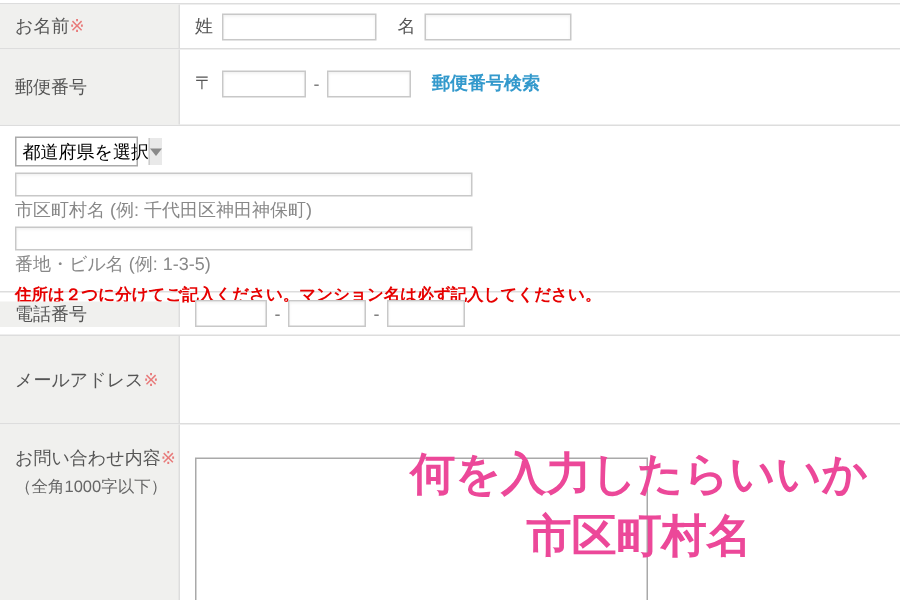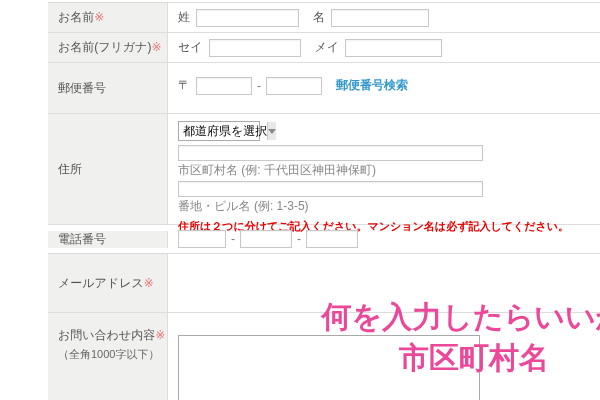--- a/index.html
+++ b/index.html
@@ -1,18 +1,18 @@
 <!DOCTYPE html>
 <html><head>
 <meta charset="utf-8">
 <style>
   * { margin:0; padding:0; box-sizing:border-box; }
   html,body { width:600px; height:400px; overflow:hidden; background:#fff;
     font-family:"Liberation Sans","DejaVu Sans",sans-serif; font-size:12px; color:#555; }
-  .page { position:relative; width:544px; height:400px;margin-left:48px; }
+  .page { position:relative; width:544px; height:400px; }
 
   .form-table { position:absolute; top:2px; left:0; width:600px; border-top:1px solid #ddd; }
   .row { display:flex; border-bottom:1px solid #ddd; width:600px; }
   .label-cell { width:120px; flex:0 0 120px; background:#f0f0ee; border-right:1px solid #ddd;
     padding-left:10px; display:flex; flex-direction:column; justify-content:center; }
   .content-cell { flex:1; padding-left:10px; display:flex; flex-direction:column; justify-content:center; }
 
   .req { color:#e87a7a; }
   .inline { display:flex; align-items:center; }
 
@@ -74,53 +74,37 @@
       <div class="content-cell">
         <div class="inline">
           <span class="field-label">姓</span>
           <input type="text" class="w-name1" style="">
           <span class="field-label" style="margin-left:14px;">名</span>
           <input type="text" class="w-name2" style="">
         </div>
       </div>
     </div>
 
-    <div class="row row-kana">
-      <div class="label-cell">
-        <div><span>お名前(フリガナ)</span><span class="req">※</span></div>
-      </div>
-      <div class="content-cell">
-        <div class="inline">
-          <span class="field-label">セイ</span>
-          <input type="text" class="w-kana1" style="">
-          <span class="field-label" style="margin-left:14px;">メイ</span>
-          <input type="text" class="w-kana2" style="">
-        </div>
-      </div>
-    </div>
 
     <div class="row row-postal">
       <div class="label-cell">
         <div><span>郵便番号</span></div>
       </div>
       <div class="content-cell">
         <div class="inline" style="margin-bottom:5px;">
           <span class="field-label">〒</span>
           <input type="text" class="w-zip" style="">
           <span class="hyph">-</span>
           <input type="text" class="w-zip" style="">
           <a class="link" style="margin-left:14px;">郵便番号検索</a>
         </div>
       </div>
     </div>
 
     <div class="row row-address">
-      <div class="label-cell">
-        <div><span>住所</span></div>
-      </div>
       <div class="content-cell" style="justify-content:flex-start; padding-top:7px;">
         <div class="selectbox">
           <span class="val">都道府県を選択</span>
           <span class="arrow"></span>
         </div>
         <input type="text" class="w-full" style="margin-top: 4px;">
         <div class="hint">市区町村名 (例: 千代田区神田神保町)</div>
         <input type="text" class="w-full" style="">
         <div class="hint">番地・ビル名 (例: 1-3-5)</div>
         <div class="red-note" style="margin-top:2px;">住所は２つに分けてご記入ください。マンション名は必ず記入してください。</div>

